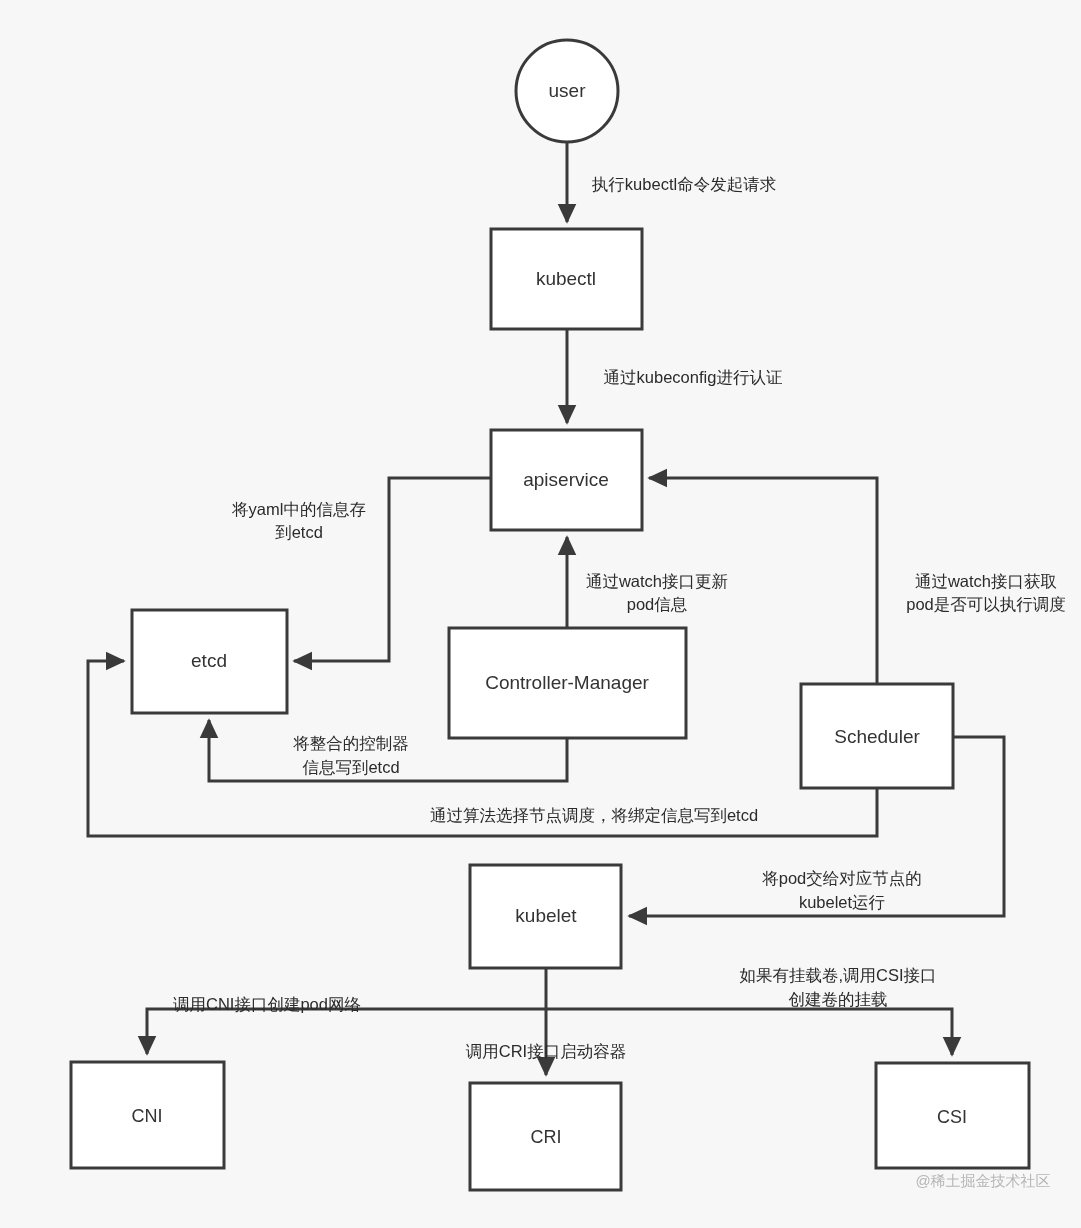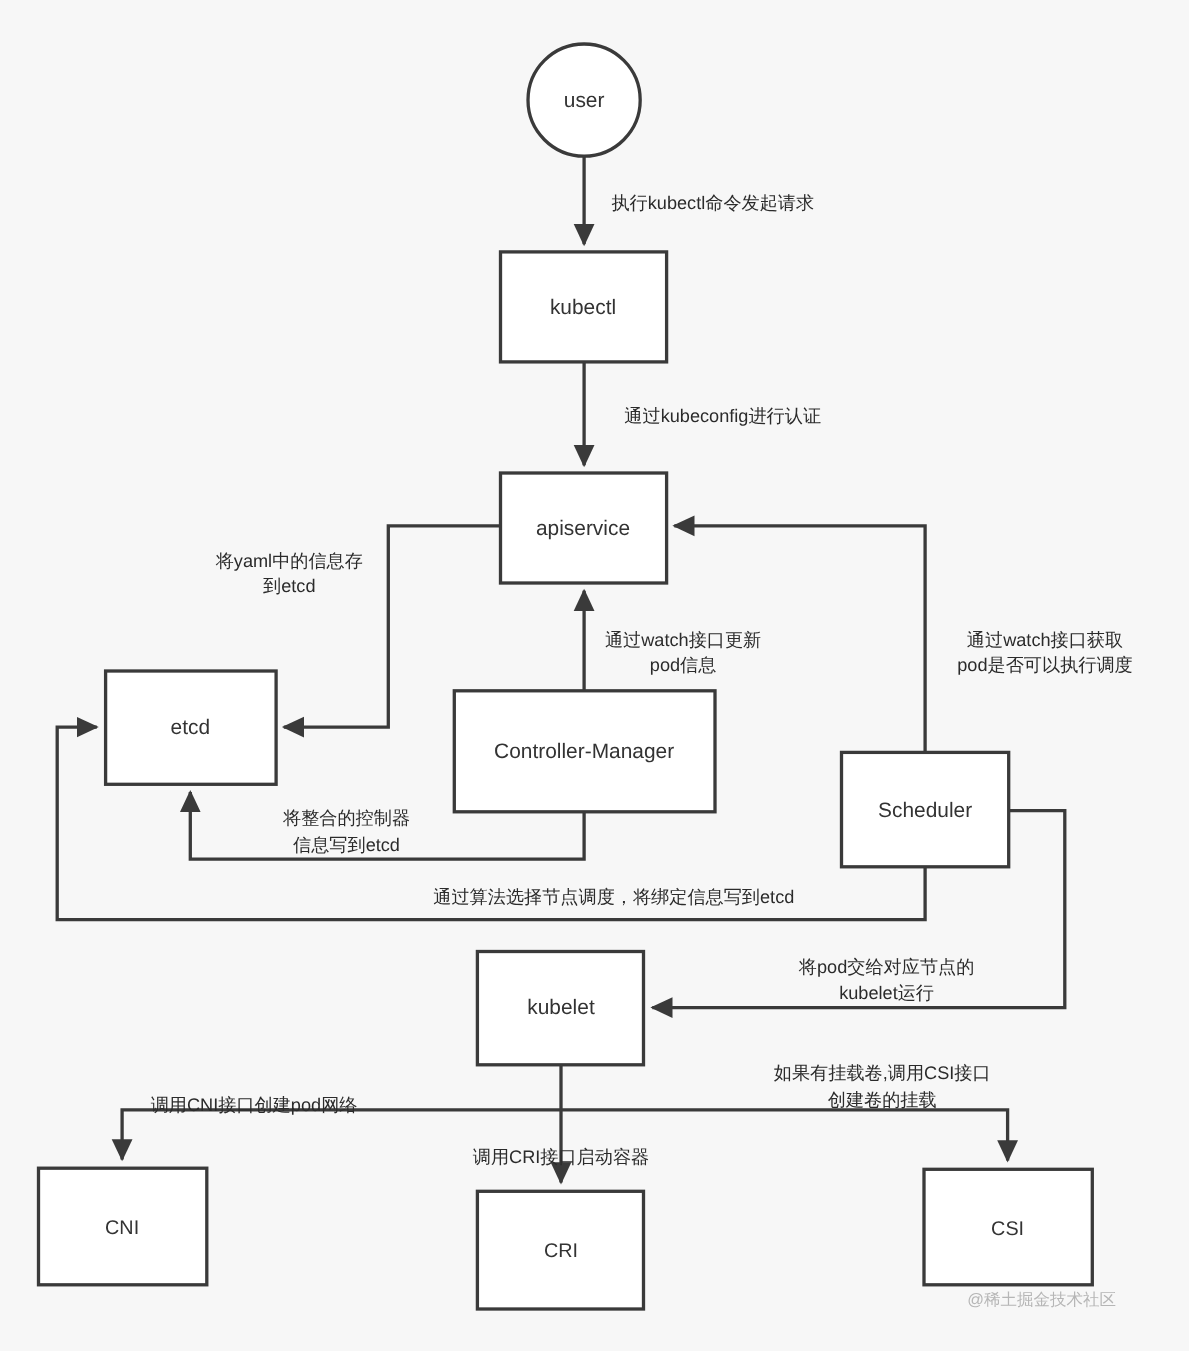--- a/index.html
+++ b/index.html
@@ -12,20 +12,21 @@
     height: 1228px;
     position: relative;
     overflow: hidden;
     font-family: "Liberation Sans", "DejaVu Sans", sans-serif;
   }
   #diagram-root {
     position: absolute;
     inset: 0;
     width: 997px;
     height: 1228px;
+    margin-left: 36px;
   }
   svg.diagram-canvas {
     position: absolute;
     top: 0;
     left: 0;
     width: 1081px;
     height: 1228px;
     display: block;
   }
   .node-shape {

